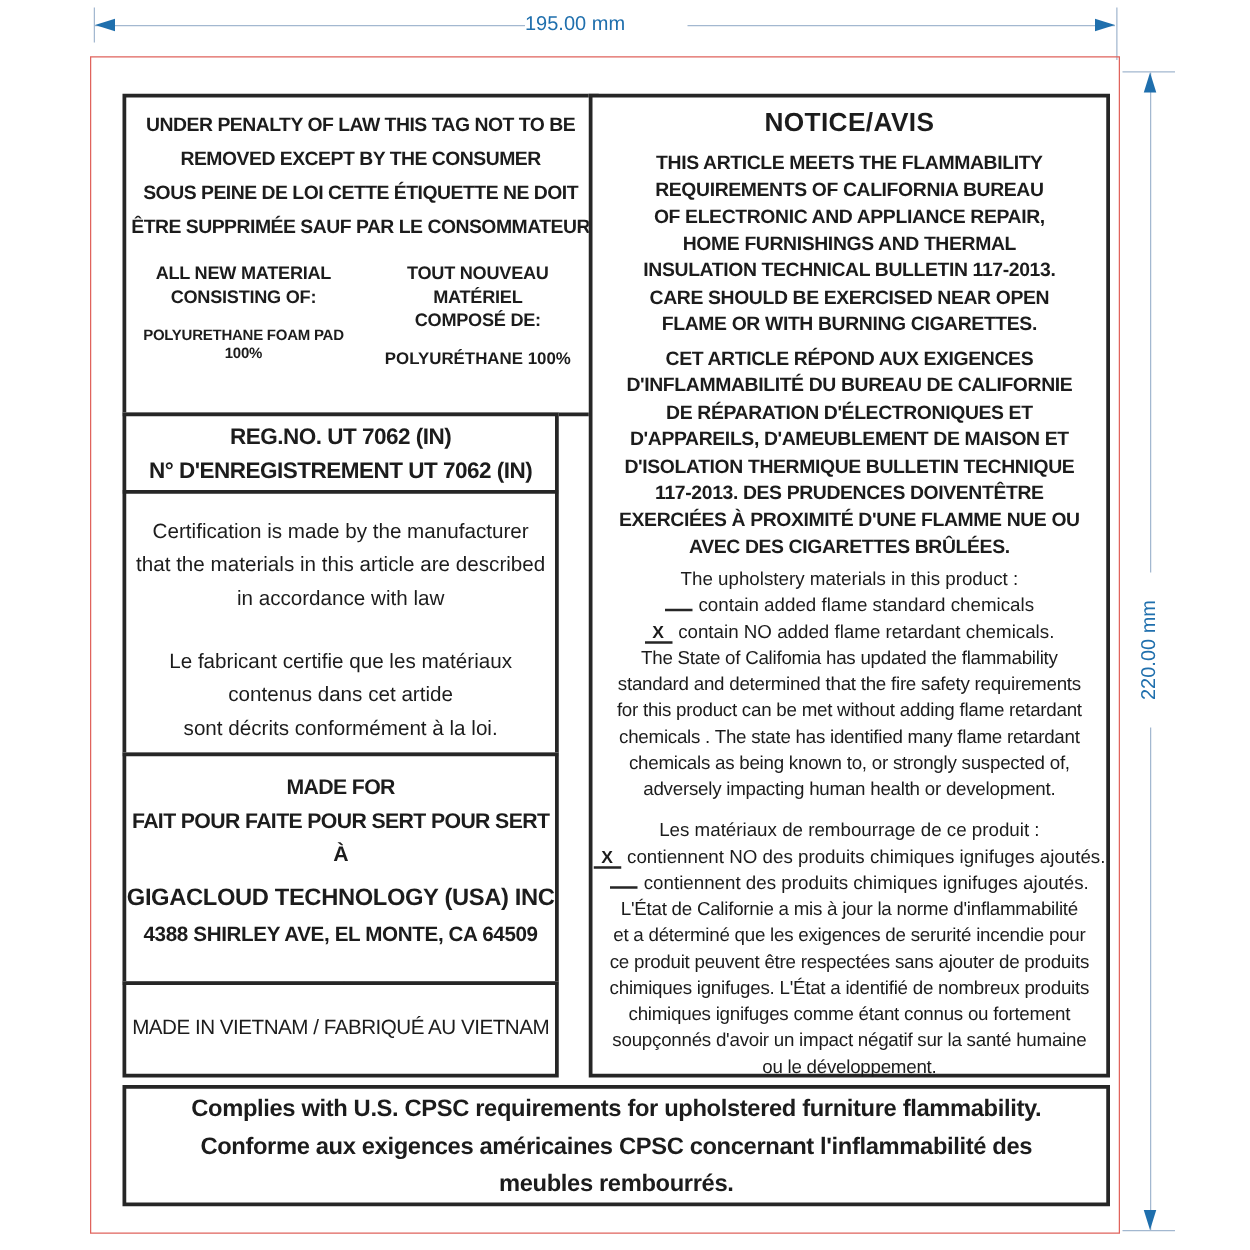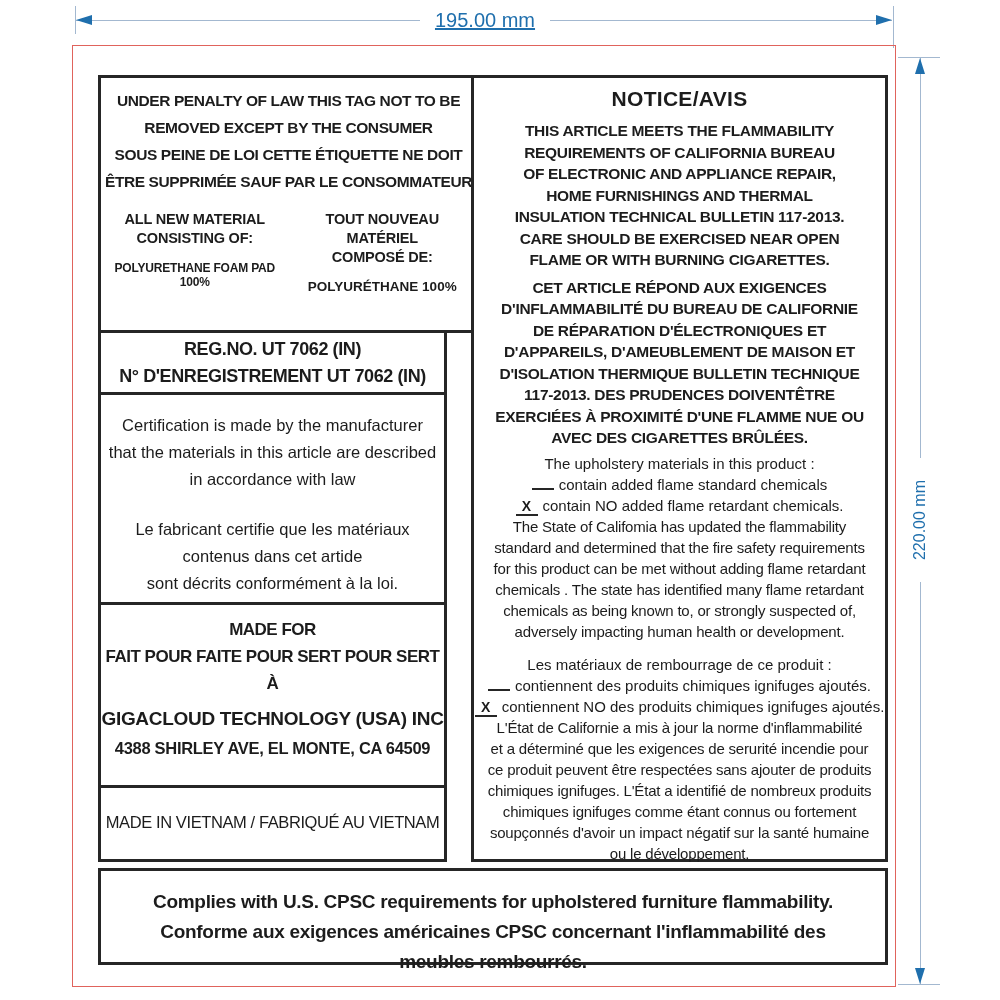--- a/index.html
+++ b/index.html
@@ -14,21 +14,21 @@
   .tick-left{left:75px;top:6px;width:1px;height:28px;}
   .tick-right{left:893px;top:6px;width:1px;height:42px;}
   .tick-top-r{left:898px;top:57px;width:42px;height:1px;}
   .tick-bot-r{left:898px;top:984px;width:42px;height:1px;}
   .arr{position:absolute;width:0;height:0;}
   .arr-left{left:76px;top:15px;border-top:5px solid transparent;border-bottom:5px solid transparent;border-right:16px solid #1f6fad;}
   .arr-right{left:876px;top:15px;border-top:5px solid transparent;border-bottom:5px solid transparent;border-left:16px solid #1f6fad;}
   .arr-up{left:915px;top:58px;border-left:5px solid transparent;border-right:5px solid transparent;border-bottom:16px solid #1f6fad;}
   .arr-down{left:915px;top:968px;border-left:5px solid transparent;border-right:5px solid transparent;border-top:16px solid #1f6fad;}
   .dim-label-h{position:absolute;left:420px;top:10px;width:130px;height:20px;line-height:20px;
-    background:#ffffff;color:#1f6fad;font-size:20px;text-align:center;text-decoration:underline;}
+    background:#ffffff;color:#1f6fad;font-size:16px;}
   .dim-label-v{position:absolute;left:858px;top:510px;width:124px;height:20px;line-height:20px;
     background:#ffffff;color:#1f6fad;font-size:16px;text-align:center;transform:rotate(-90deg);}
   
   .red-frame{position:absolute;left:72px;top:45px;width:822px;height:940px;border:1px solid #e0635c;}
   
   .lbox{position:absolute;border:3px solid #262626;background:#ffffff;box-sizing:border-box;}
   .box-a{left:98px;top:75px;width:381px;height:258px;}
   .box-b{left:98px;top:330px;width:349px;height:65px;}
   .box-c{left:98px;top:392px;width:349px;height:213px;}
   .box-d{left:98px;top:602px;width:349px;height:186px;}
@@ -57,21 +57,21 @@
   .notice-title{font-weight:bold;font-size:21px;text-align:center;margin-top:9px;letter-spacing:0.3px;}
   .notice-bold{font-weight:bold;font-size:15.5px;line-height:21.5px;text-align:center;letter-spacing:-0.3px;}
   .notice-en{margin-top:9px;}
   .notice-fr{margin-top:6px;}
   .uph-intro{font-size:15px;line-height:21px;text-align:center;margin-top:4px;}
   .opt-line{font-size:15px;line-height:21px;text-align:center;}
   .opt-mark{display:inline-block;width:22px;border-bottom:2px solid #262626;font-weight:bold;font-size:14px;line-height:15px;text-align:center;margin-right:5px;vertical-align:baseline;}
   .body-text{font-size:15px;line-height:21px;text-align:center;letter-spacing:-0.2px;}
   .fr-section{margin-top:12px;}
   
-  .footer-text{font-weight:bold;font-size:19px;line-height:30px;text-align:center;padding-top:16px;letter-spacing:-0.3px;}
+  .footer-text{font-weight:bold;font-size:19px;line-height:30px;text-align:center;padding-top:2px;letter-spacing:-0.3px;}
 </style>
 </head>
 <body>
 
 <div class="canvas">
 
   <div class="dim-line-h"></div>
   <div class="tick tick-left"></div>
   <div class="tick tick-right"></div>
   <div class="arr arr-left"></div>
@@ -165,24 +165,24 @@
 standard and determined that the fire safety requirements
 for this product can be met without adding flame retardant
 chemicals . The state has identified many flame retardant
 chemicals as being known to, or strongly suspected of,
 adversely impacting human health or development.</div>
     </div>
 
     <div class="fr-section">
       <div class="uph-intro">Les matériaux de rembourrage de ce produit :</div>
       <div class="opt-line">
-        <span class="opt-mark"></span><span>contiennent des produits chimiques ignifuges ajoutés.</span>
+        <span class="opt-mark">X</span><span>contiennent NO des produits chimiques ignifuges ajoutés.</span>
       </div>
       <div class="opt-line">
-        <span class="opt-mark">X</span><span>contiennent NO des produits chimiques ignifuges ajoutés.</span>
+        <span class="opt-mark"></span><span>contiennent des produits chimiques ignifuges ajoutés.</span>
       </div>
       <div class="body-text pre">L'État de Californie a mis à jour la norme d'inflammabilité
 et a déterminé que les exigences de serurité incendie pour
 ce produit peuvent être respectées sans ajouter de produits
 chimiques ignifuges. L'État a identifié de nombreux produits
 chimiques ignifuges comme étant connus ou fortement
 soupçonnés d'avoir un impact négatif sur la santé humaine
 ou le développement.</div>
     </div>
   </div>

